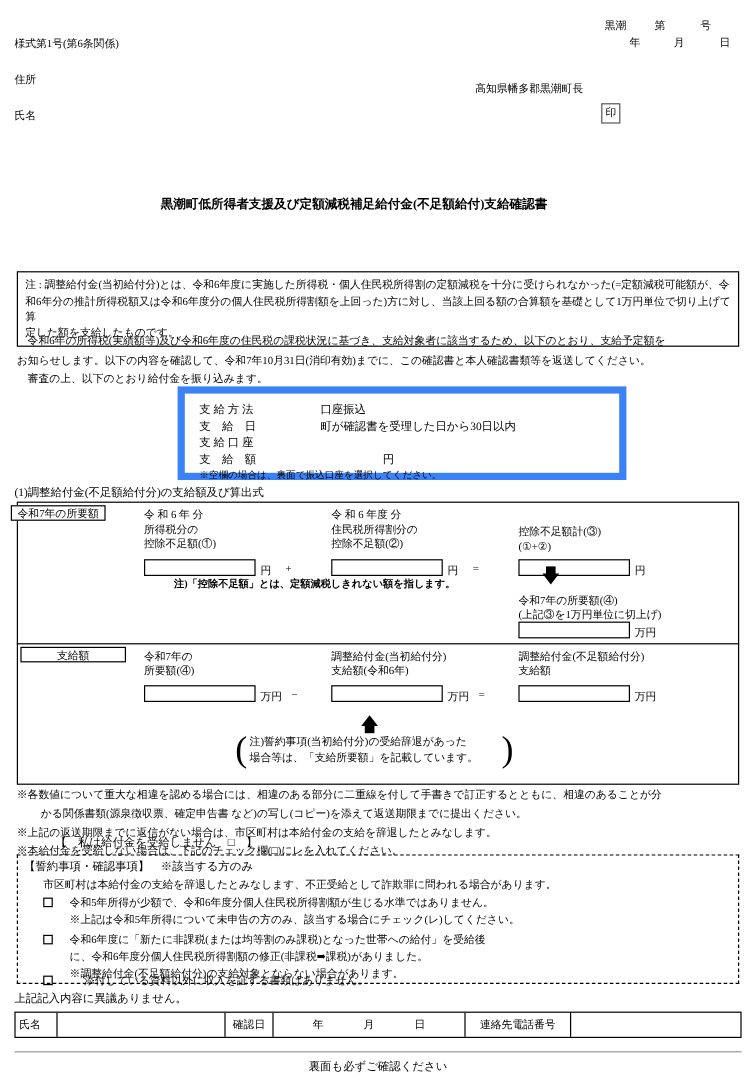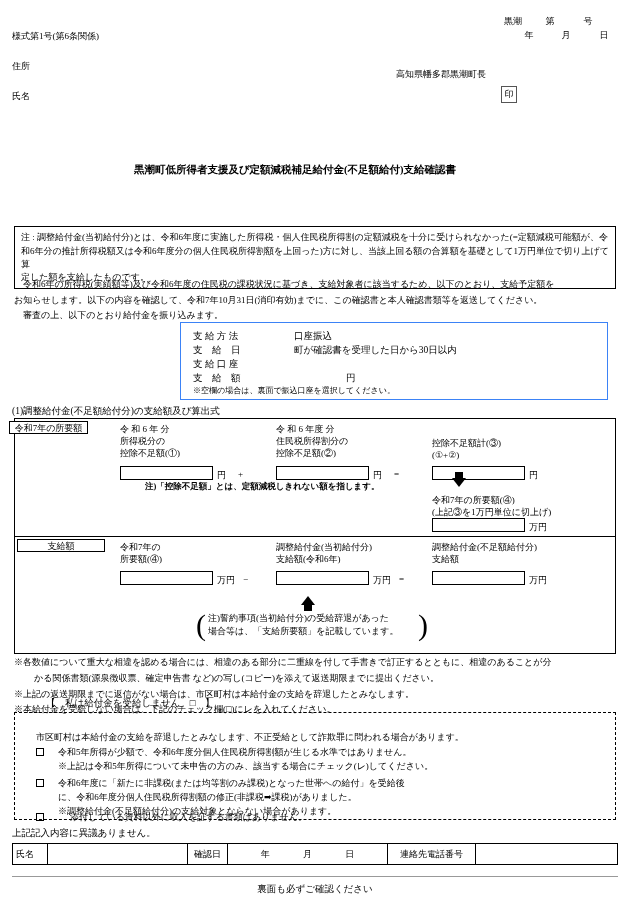--- a/index.html
+++ b/index.html
@@ -78,24 +78,23 @@
     margin: 0 0 2px 0;
     font-size: 9px;
     line-height: 1.5;
     text-align: justify;
   }
 
   
   #pay-box {
     position: absolute;
     left: 148px; top: 322px;
-    width: 428px; height: 78px;
-    border: 1px solid #3b82f6;
-    box-sizing: border-box;
-    margin-left: 32px;
+    width: 374px; height: 78px;
+    border: 6px solid #3b82f6;
+    box-sizing: border-box;
   }
   .pay-row { position: absolute; font-size: 9.5px; white-space: pre; }
   .pay-label { position: absolute; font-size: 9.5px; white-space: pre; }
   #pay-note { position: absolute; left: 12px; top: 62px; font-size: 8px; }
 
   
   #sec1-title { left: 12px; top: 407px; font-size: 9.5px; }
 
   
   #calc-frame {
@@ -394,20 +393,21 @@
   <div id="post-notes">
     <p class="hang">※各数値について重大な相違を認める場合には、相違のある部分に二重線を付して手書きで訂正するとともに、相違のあることが分</p>
     <p class="sub-indent">かる関係書類(源泉徴収票、確定申告書 など)の写し(コピー)を添えて返送期限までに提出ください。</p>
     <p class="hang">※上記の返送期限までに返信がない場合は、市区町村は本給付金の支給を辞退したとみなします。</p>
     <p class="hang">※本給付金を受給しない場合は、下記のチェック欄(□)にレを入れてください。</p>
   </div>
 
   <div id="decline-line" class="t">【　私は給付金を受給しません　□　】</div>
 
   <div id="pledge-box"></div>
+  <div id="pledge-title">【誓約事項・確認事項】　※該当する方のみ</div>
   <div id="pledge-lead">市区町村は本給付金の支給を辞退したとみなします、不正受給として詐欺罪に問われる場合があります。</div>
 
   <div class="chk" style="left:36px; top:748px;"></div>
   <div class="pledge-item" style="left:58px; top:746px;">令和5年所得が少額で、令和6年度分個人住民税所得割額が生じる水準ではありません。</div>
   <div class="pledge-item" style="left:58px; top:760px;">※上記は令和5年所得について未申告の方のみ、該当する場合にチェック(レ)してください。</div>
 
   <div class="chk" style="left:36px; top:779px;"></div>
   <div class="pledge-item" style="left:58px; top:777px;">令和6年度に「新たに非課税(または均等割のみ課税)となった世帯への給付」を受給後</div>
   <div class="pledge-item" style="left:58px; top:791px;">に、令和6年度分個人住民税所得割額の修正(非課税➡課税)がありました。</div>
   <div class="pledge-item" style="left:58px; top:805px;">※調整給付金(不足額給付分)の支給対象とならない場合があります。</div>

